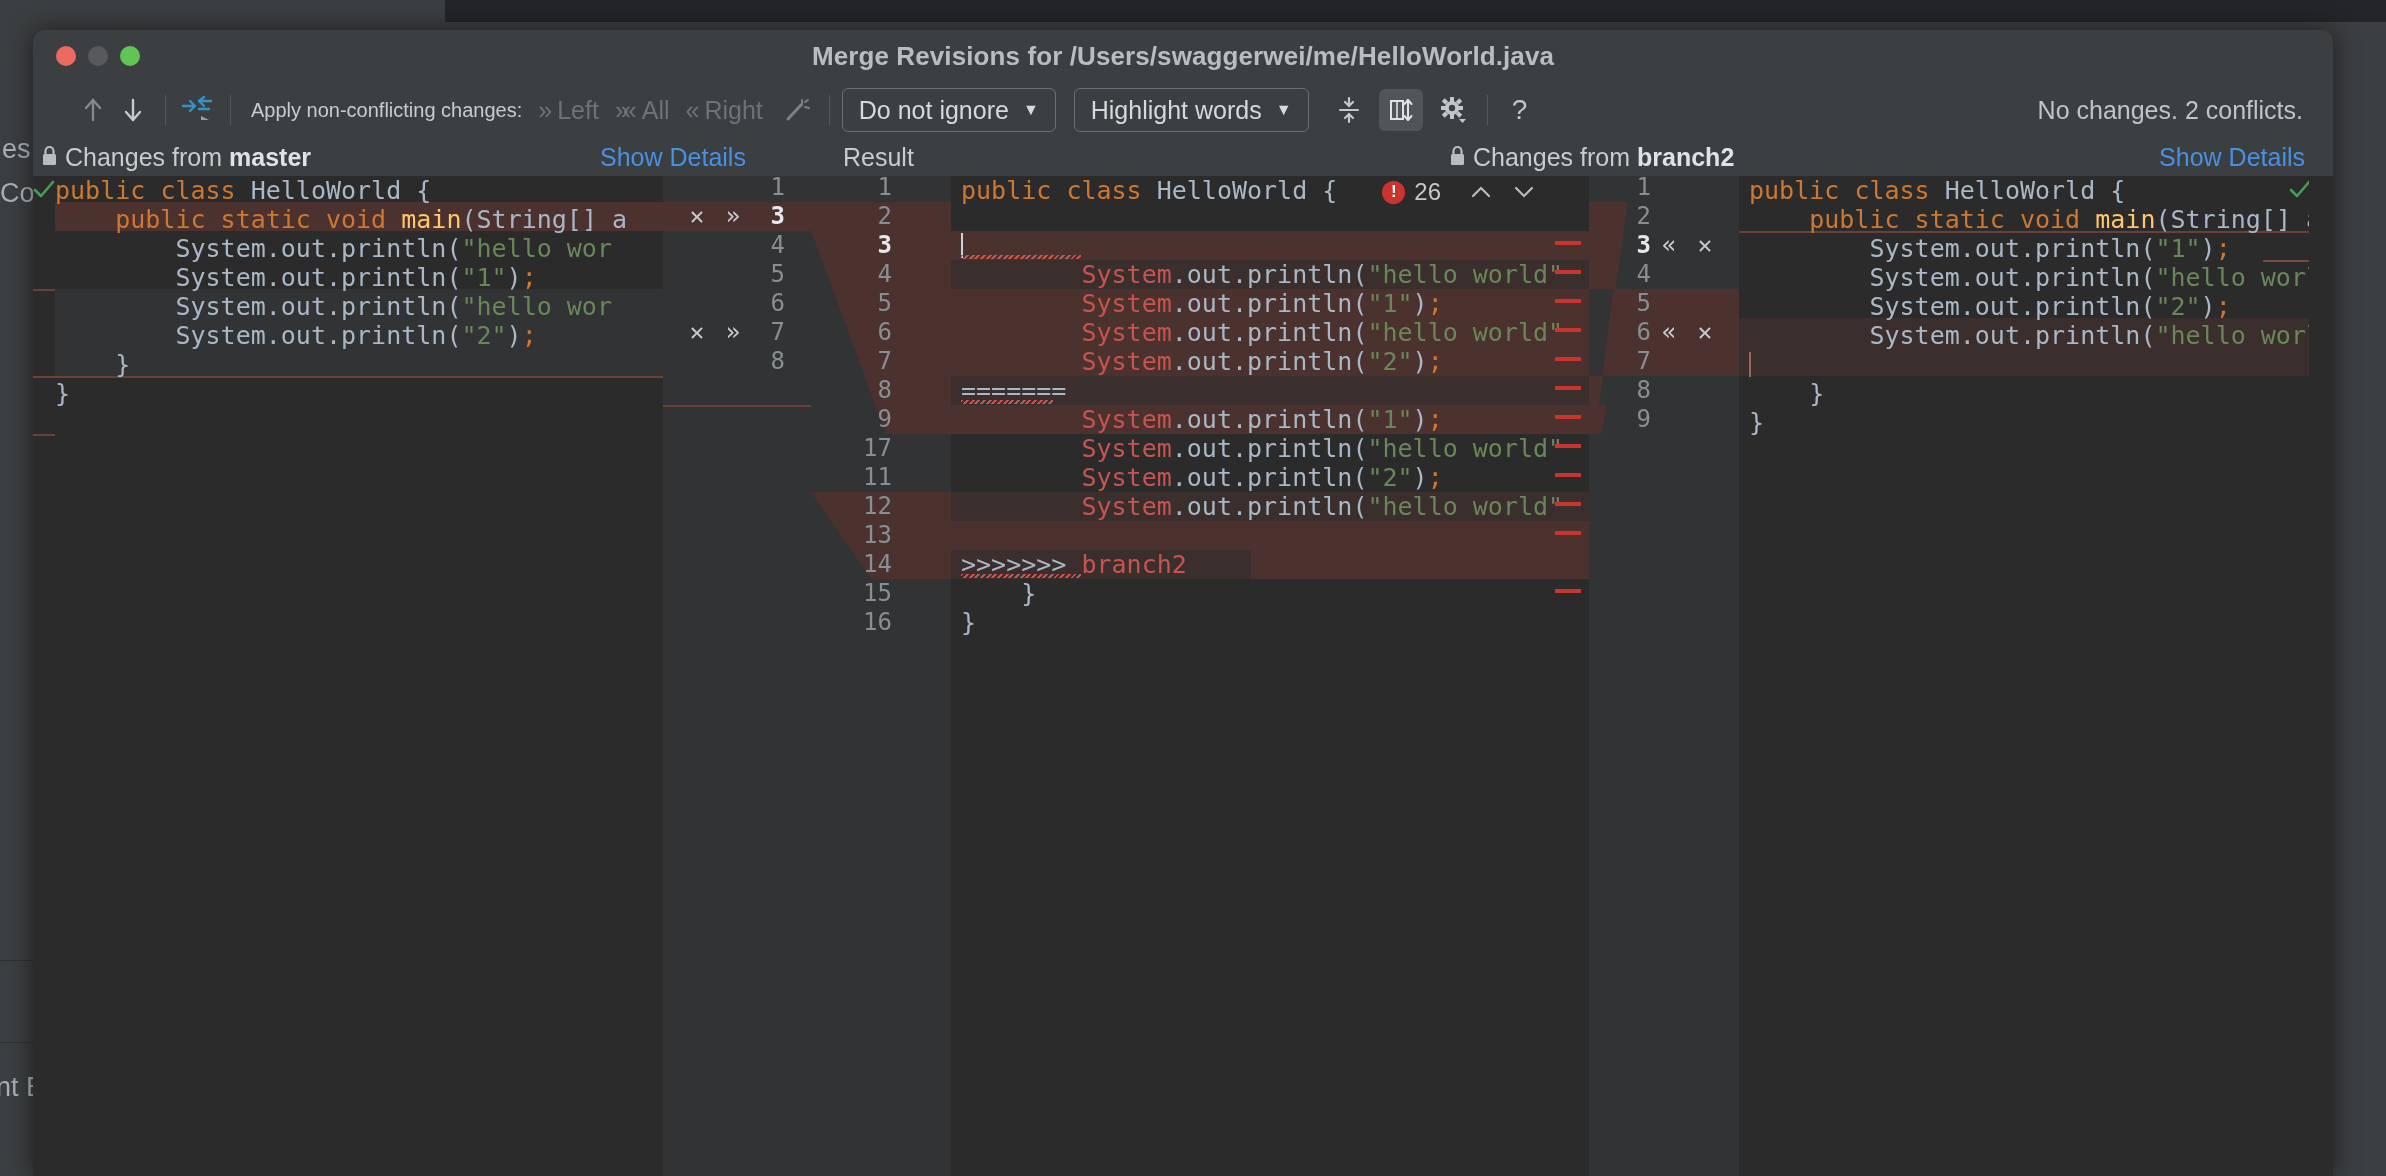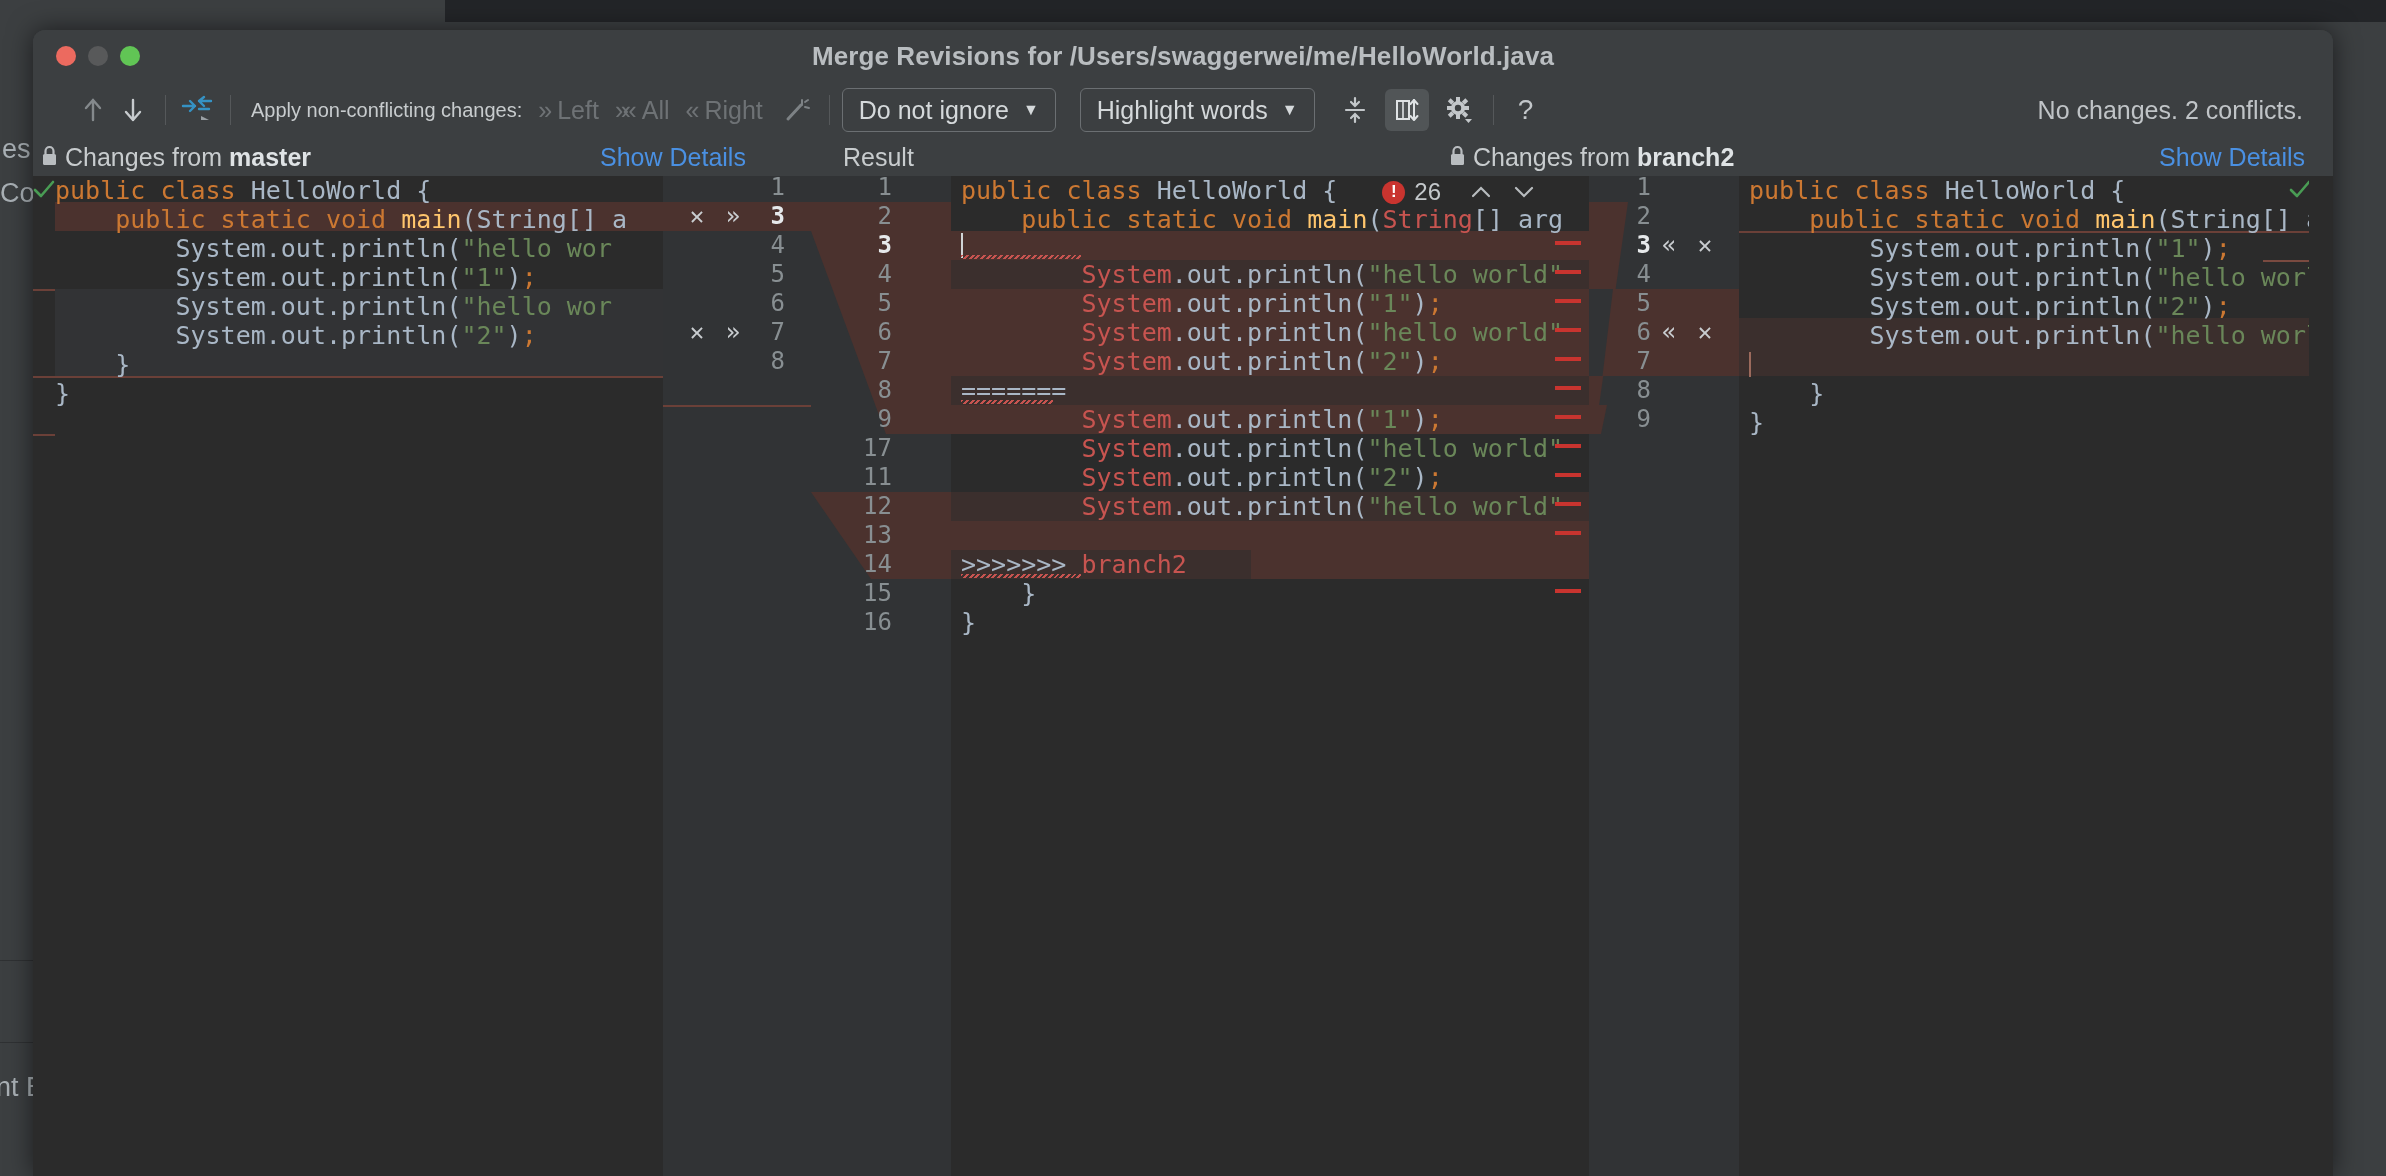--- a/index.html
+++ b/index.html
@@ -245,21 +245,21 @@
         <path d="M19 4 L19 9 M22 6 L25 4 M22 11 L26 12" stroke="#7d8285" stroke-width="2" stroke-linecap="round"></path>
       </svg>
     </div>
 
     <div class="tb-sep"></div>
 
     <div class="combo">
       <span>Do not ignore</span>
       <span class="caret">▼</span>
     </div>
-    <div class="combo" style="margin-left:24px;">
+    <div class="combo" style="margin-left:18px;">
       <span>Highlight words</span>
       <span class="caret">▼</span>
     </div>
 
     <div class="sq-btn" style="margin-left:18px;">
       <svg width="26" height="28" viewBox="0 0 26 28">
         <path d="M13 2 L13 9 M9 6 L13 10 L17 6" stroke="#c3c7ca" stroke-width="2.2" fill="none" stroke-linecap="round"></path>
         <path d="M4 14 L22 14" stroke="#c3c7ca" stroke-width="2.2" stroke-linecap="round"></path>
         <path d="M13 26 L13 19 M9 22 L13 18 L17 22" stroke="#c3c7ca" stroke-width="2.2" fill="none" stroke-linecap="round"></path>
       </svg>
@@ -428,21 +428,20 @@
             <path d="M5 17 L13 9 L21 17" stroke="#b8bcbf" stroke-width="2.2" fill="none" stroke-linecap="round"></path>
           </svg>
       </span>
       <span class="nav-chev" style="position:absolute; right:52px; top:3px;">
         <svg width="26" height="26" viewBox="0 0 26 26">
             <path d="M5 9 L13 17 L21 9" stroke="#b8bcbf" stroke-width="2.2" fill="none" stroke-linecap="round"></path>
           </svg>
       </span>
 
       <div class="code-line" style="top:0px;   left:10px;"><span class="kw">public</span> <span class="kw">class</span> <span class="type">HelloWorld</span> <span class="punc">{</span></div>
-      <div class="code-line" style="top:29px;  left:10px;">    <span class="kw">public</span> <span class="kw">static</span> <span class="kw">void</span> <span class="fn">main</span><span class="punc">(</span><span class="red">String</span><span class="punc">[]</span> <span class="type">arg</span></div>
       <div class="code-line" style="top:84px;  left:10px;">        <span class="red">System</span><span class="punc">.</span><span class="txt">out</span><span class="punc">.</span><span class="txt">println</span><span class="punc">(</span><span class="str">"hello world"</span></div>
       <div class="code-line" style="top:113px; left:10px;">        <span class="red">System</span><span class="punc">.</span><span class="txt">out</span><span class="punc">.</span><span class="txt">println</span><span class="punc">(</span><span class="str">"1"</span><span class="punc">)</span><span class="semi">;</span></div>
       <div class="code-line" style="top:142px; left:10px;">        <span class="red">System</span><span class="punc">.</span><span class="txt">out</span><span class="punc">.</span><span class="txt">println</span><span class="punc">(</span><span class="str">"hello world"</span></div>
       <div class="code-line" style="top:171px; left:10px;">        <span class="red">System</span><span class="punc">.</span><span class="txt">out</span><span class="punc">.</span><span class="txt">println</span><span class="punc">(</span><span class="str">"2"</span><span class="punc">)</span><span class="semi">;</span></div>
       <div class="code-line" style="top:200px; left:10px;"><span class="marker">=======</span></div>
       <div class="code-line" style="top:229px; left:10px;">        <span class="red">System</span><span class="punc">.</span><span class="txt">out</span><span class="punc">.</span><span class="txt">println</span><span class="punc">(</span><span class="str">"1"</span><span class="punc">)</span><span class="semi">;</span></div>
       <div class="code-line" style="top:258px; left:10px;">        <span class="red">System</span><span class="punc">.</span><span class="txt">out</span><span class="punc">.</span><span class="txt">println</span><span class="punc">(</span><span class="str">"hello world"</span></div>
       <div class="code-line" style="top:287px; left:10px;">        <span class="red">System</span><span class="punc">.</span><span class="txt">out</span><span class="punc">.</span><span class="txt">println</span><span class="punc">(</span><span class="str">"2"</span><span class="punc">)</span><span class="semi">;</span></div>
       <div class="code-line" style="top:316px; left:10px;">        <span class="red">System</span><span class="punc">.</span><span class="txt">out</span><span class="punc">.</span><span class="txt">println</span><span class="punc">(</span><span class="str">"hello world"</span></div>
       <div class="code-line" style="top:345px; left:10px;"></div>

